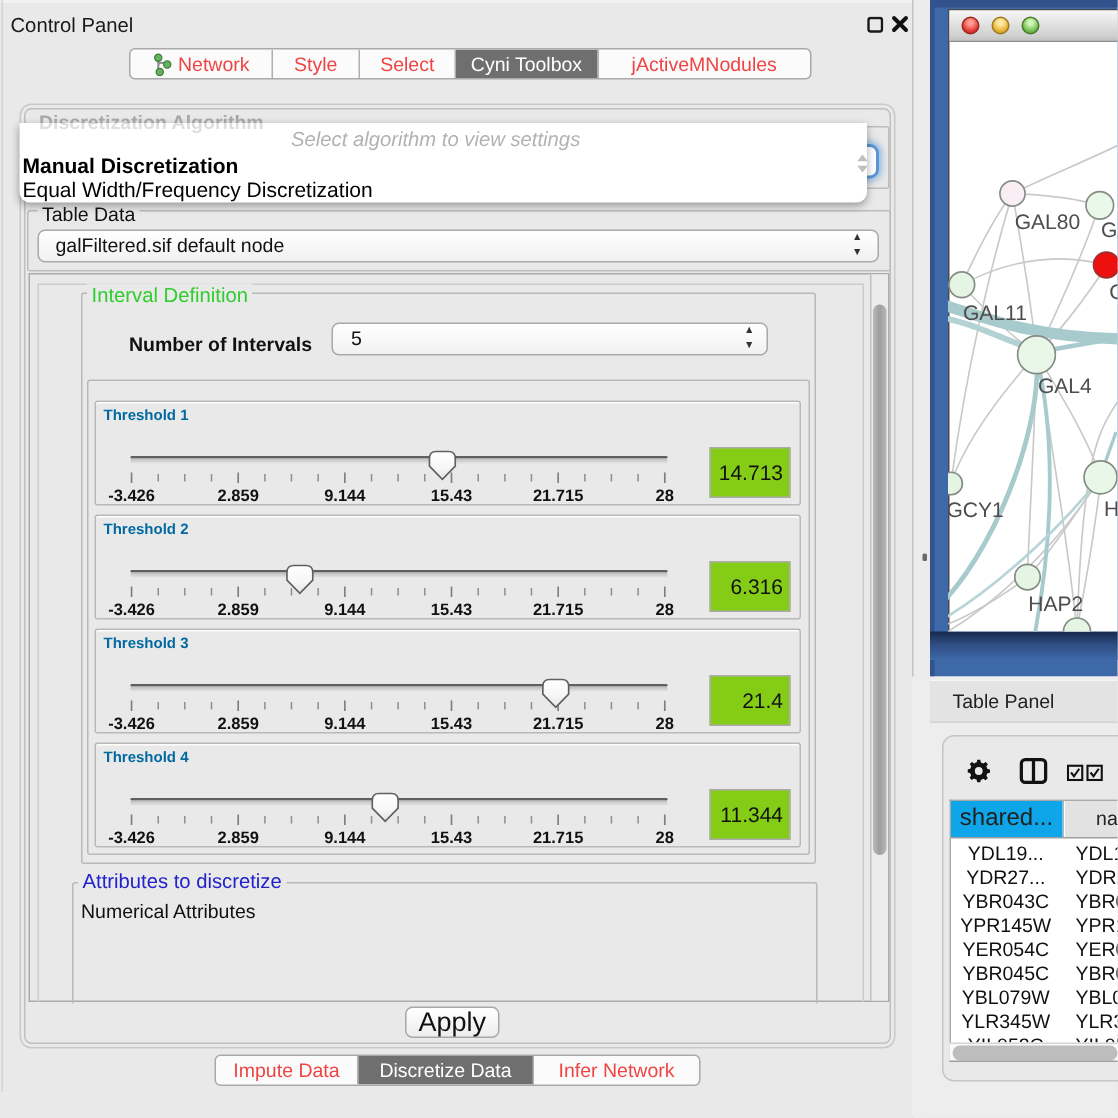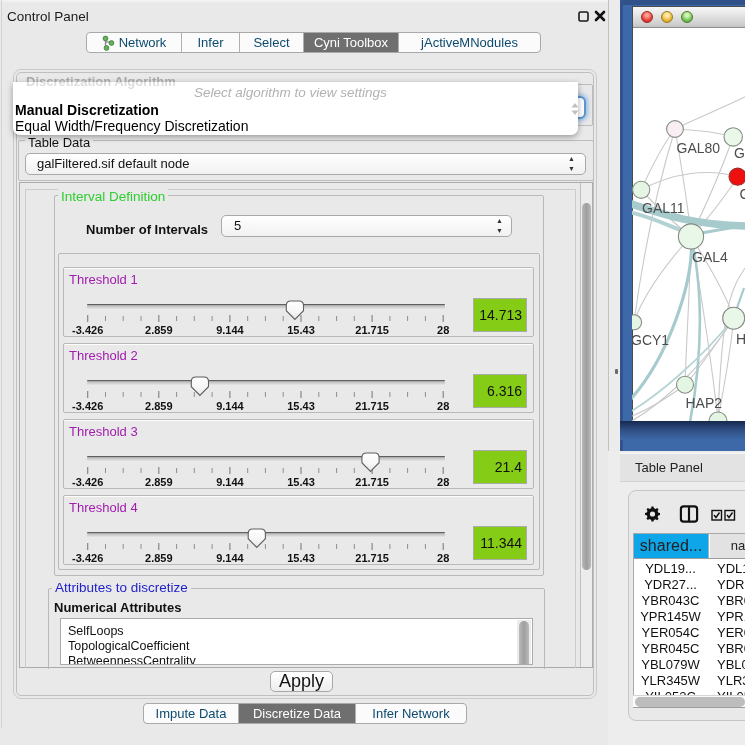--- a/index.html
+++ b/index.html
@@ -1,29 +1,29 @@
 <!DOCTYPE html>
 <html><head><meta charset="utf-8"><style>
 * { margin:0; padding:0; box-sizing:border-box; }
 html,body { width:745px; height:745px; overflow:hidden; background:#e9e9e9;
   font-family:"Liberation Sans",sans-serif; }
 .abs { position:absolute; }
 .tbox { position:absolute; left:63px; width:471px; height:70px;
   border:1px solid #b9b9b9; border-radius:2px;
   box-shadow: inset 0 1px 0 #fdfdfd; }
-.btxt { position:absolute; font-size:13px; font-weight:normal; color:#a21caf; }
+.btxt { position:absolute; font-size:10px; font-weight:bold; color:#0369a1; }
 .tfield { position:absolute; left:473px; width:54px; height:34px; background:#84cc16;
   border:1px solid #ababab; font-size:14px; color:#111; text-align:right;
   padding-right:4px; line-height:32px; }
 .gtitle { position:absolute; font-size:13.5px; background:#e9e9e9; padding:0 3px; }
 .grp { position:absolute; border:1px solid #bdbdbd; border-radius:2px; }
 .combo { position:absolute; background:linear-gradient(#ffffff,#f1f1f1); border:1px solid #a9a9a9;
   border-radius:5px; font-size:13px; color:#111; }
 .seg { display:inline-block; height:100%; line-height:19px; text-align:center;
-  font-size:13px; color:#0c4a6e; border-right:1px solid #b0b0b0; vertical-align:top;}
+  font-size:13px; color:#ef4444; border-right:1px solid #b0b0b0; vertical-align:top;}
 </style></head>
 <body>
 
 <div class="abs" style="left:0;top:0;width:608px;height:745px;background:#e9e9e9;border-top:2px solid #f2f2f2;"></div>
 
 <div class="abs" style="left:1px;top:0;width:1px;height:728px;background:#d4d4d4;"></div>
 
 <div class="abs" style="left:7px;top:9px;font-size:13.5px;color:#1a1a1a;">Control Panel</div>
 <svg class="abs" style="left:578px;top:11px;width:11px;height:11px" viewBox="0 0 11 11">
 <rect x="1" y="1" width="9" height="9" rx="1.5" fill="none" stroke="#1a1a1a" stroke-width="1.6"></rect>
@@ -32,21 +32,21 @@
 <path d="M2,2 L10,10 M10,2 L2,10" stroke="#111" stroke-width="2.6" stroke-linecap="round"></path>
   </svg>
 
 <div class="abs" style="left:86px;top:32px;width:455px;height:21px;background:#fbfbfb;
  border:1px solid #a9a9a9;border-radius:4px;overflow:hidden;white-space:nowrap;">
  <div class="seg" style="width:95px;"><svg style="width:13px;height:16px;vertical-align:-4px;margin-right:4px" viewBox="0 0 13 16">
         <path d="M3.5,4 L3.5,13 M3.5,9 C3.5,6.5 6,6.5 8.5,7.5" fill="none" stroke="#8a8a8a" stroke-width="1.3"></path>
         <circle cx="3.5" cy="3.5" r="2.4" fill="#63b35c" stroke="#3e7a38" stroke-width="0.8"></circle>
         <circle cx="9.5" cy="8" r="2.4" fill="#63b35c" stroke="#3e7a38" stroke-width="0.8"></circle>
         <circle cx="4.5" cy="13" r="2.4" fill="#63b35c" stroke="#3e7a38" stroke-width="0.8"></circle>
-      </svg>Network</div><div class="seg" style="width:58px;">Infer</div><div class="seg" style="width:64px;">Select</div><div class="seg" style="width:95px;background:#6f6f6f;color:#fff;">Cyni Toolbox</div><div class="seg" style="width:141px;border-right:none;">jActiveMNodules</div>
+      </svg>Network</div><div class="seg" style="width:58px;">Style</div><div class="seg" style="width:64px;">Select</div><div class="seg" style="width:95px;background:#6f6f6f;color:#fff;">Cyni Toolbox</div><div class="seg" style="width:141px;border-right:none;">jActiveMNodules</div>
 </div>
 
 <div class="abs" style="left:13px;top:69px;width:584px;height:630px;border:1px solid #c9c9c9;border-radius:8px;"></div>
 <div class="abs" style="left:16px;top:72px;width:578px;height:624px;border:1px solid #bfbfbf;border-radius:5px;"></div>
 
 <div class="grp" style="left:18px;top:84px;width:575px;height:42px;"></div>
 
 <div class="abs" style="left:480px;top:96px;width:106px;height:23px;border-radius:6px;background:#fff;
  border:2px solid #5a96d6;box-shadow:0 0 4px 2px rgba(90,150,214,0.55);"></div>
 <div class="abs" style="left:569px;top:98px;width:10px;height:18px;color:#9a9a9a;font-size:7px;line-height:9px;text-align:center;">▲<br>▼</div>
@@ -255,26 +255,21 @@
     <text x="238.0" y="67" font-size="11" font-weight="bold" fill="#111" text-anchor="middle">15.43</text>
     <text x="309.1" y="67" font-size="11" font-weight="bold" fill="#111" text-anchor="middle">21.715</text>
     <text x="380.2" y="67" font-size="11" font-weight="bold" fill="#111" text-anchor="middle">28</text>
 <path d="M185.2,38.5 q0,-4.5 4.5,-4.5 l8.2,0 q4.5,0 4.5,4.5 l0,5.2 l-8.6,8.8 l-8.6,-8.8 z" fill="url(#th4)" stroke="#5f5f5f" stroke-width="1.1"></path>
 </svg>
 <div class="tfield" style="top:526px">11.344</div>
 
 <div class="abs" style="left:20px;top:186px;width:561px;height:483px;overflow:hidden;pointer-events:none;">
  <div class="grp" style="left:28px;top:402px;width:497px;height:120px;border-color:#b9b9b9;"></div>
  <div class="gtitle" style="left:32px;top:394px;color:#2222cc;">Attributes to discretize</div>
- <div class="abs" style="left:34px;top:414px;font-size:13px;font-weight:bold;color:#111;">Numerical Attributes</div>
- <div class="abs" style="left:40px;top:432px;width:473px;height:47px;background:#fff;border:1px solid #ababab;overflow:hidden;">
-   <div style="font-size:12.5px;color:#111;padding:5px 0 0 7px;line-height:15.2px;">SelfLoops<br>TopologicalCoefficient<br>BetweennessCentrality</div>
-   <div style="position:absolute;right:1px;top:1px;width:14px;height:45px;background:#ececec;"></div>
-   <div style="position:absolute;right:3px;top:2px;width:10px;height:56px;border-radius:5px;background:linear-gradient(90deg,#bbb,#9e9e9e 50%,#bbb);"></div>
- </div>
+ <div class="abs" style="left:34px;top:414px;font-size:13px;font-weight:normal;color:#111;">Numerical Attributes</div>
 </div>
 
 <div class="abs" style="left:270px;top:671px;width:63px;height:21px;background:linear-gradient(#ffffff,#ededed);
  border:1px solid #a8a8a8;border-radius:5px;font-size:18px;text-align:center;line-height:19px;color:#111;">Apply</div>
 
 <div class="abs" style="left:143px;top:703px;width:324px;height:21px;background:#fbfbfb;
  border:1px solid #a9a9a9;border-radius:4px;overflow:hidden;white-space:nowrap;">
  <div class="seg" style="width:95px;">Impute Data</div><div class="seg" style="width:117px;background:#6f6f6f;color:#fff;">Discretize Data</div><div class="seg" style="width:110px;border-right:none;">Infer Network</div>
 </div>
 

